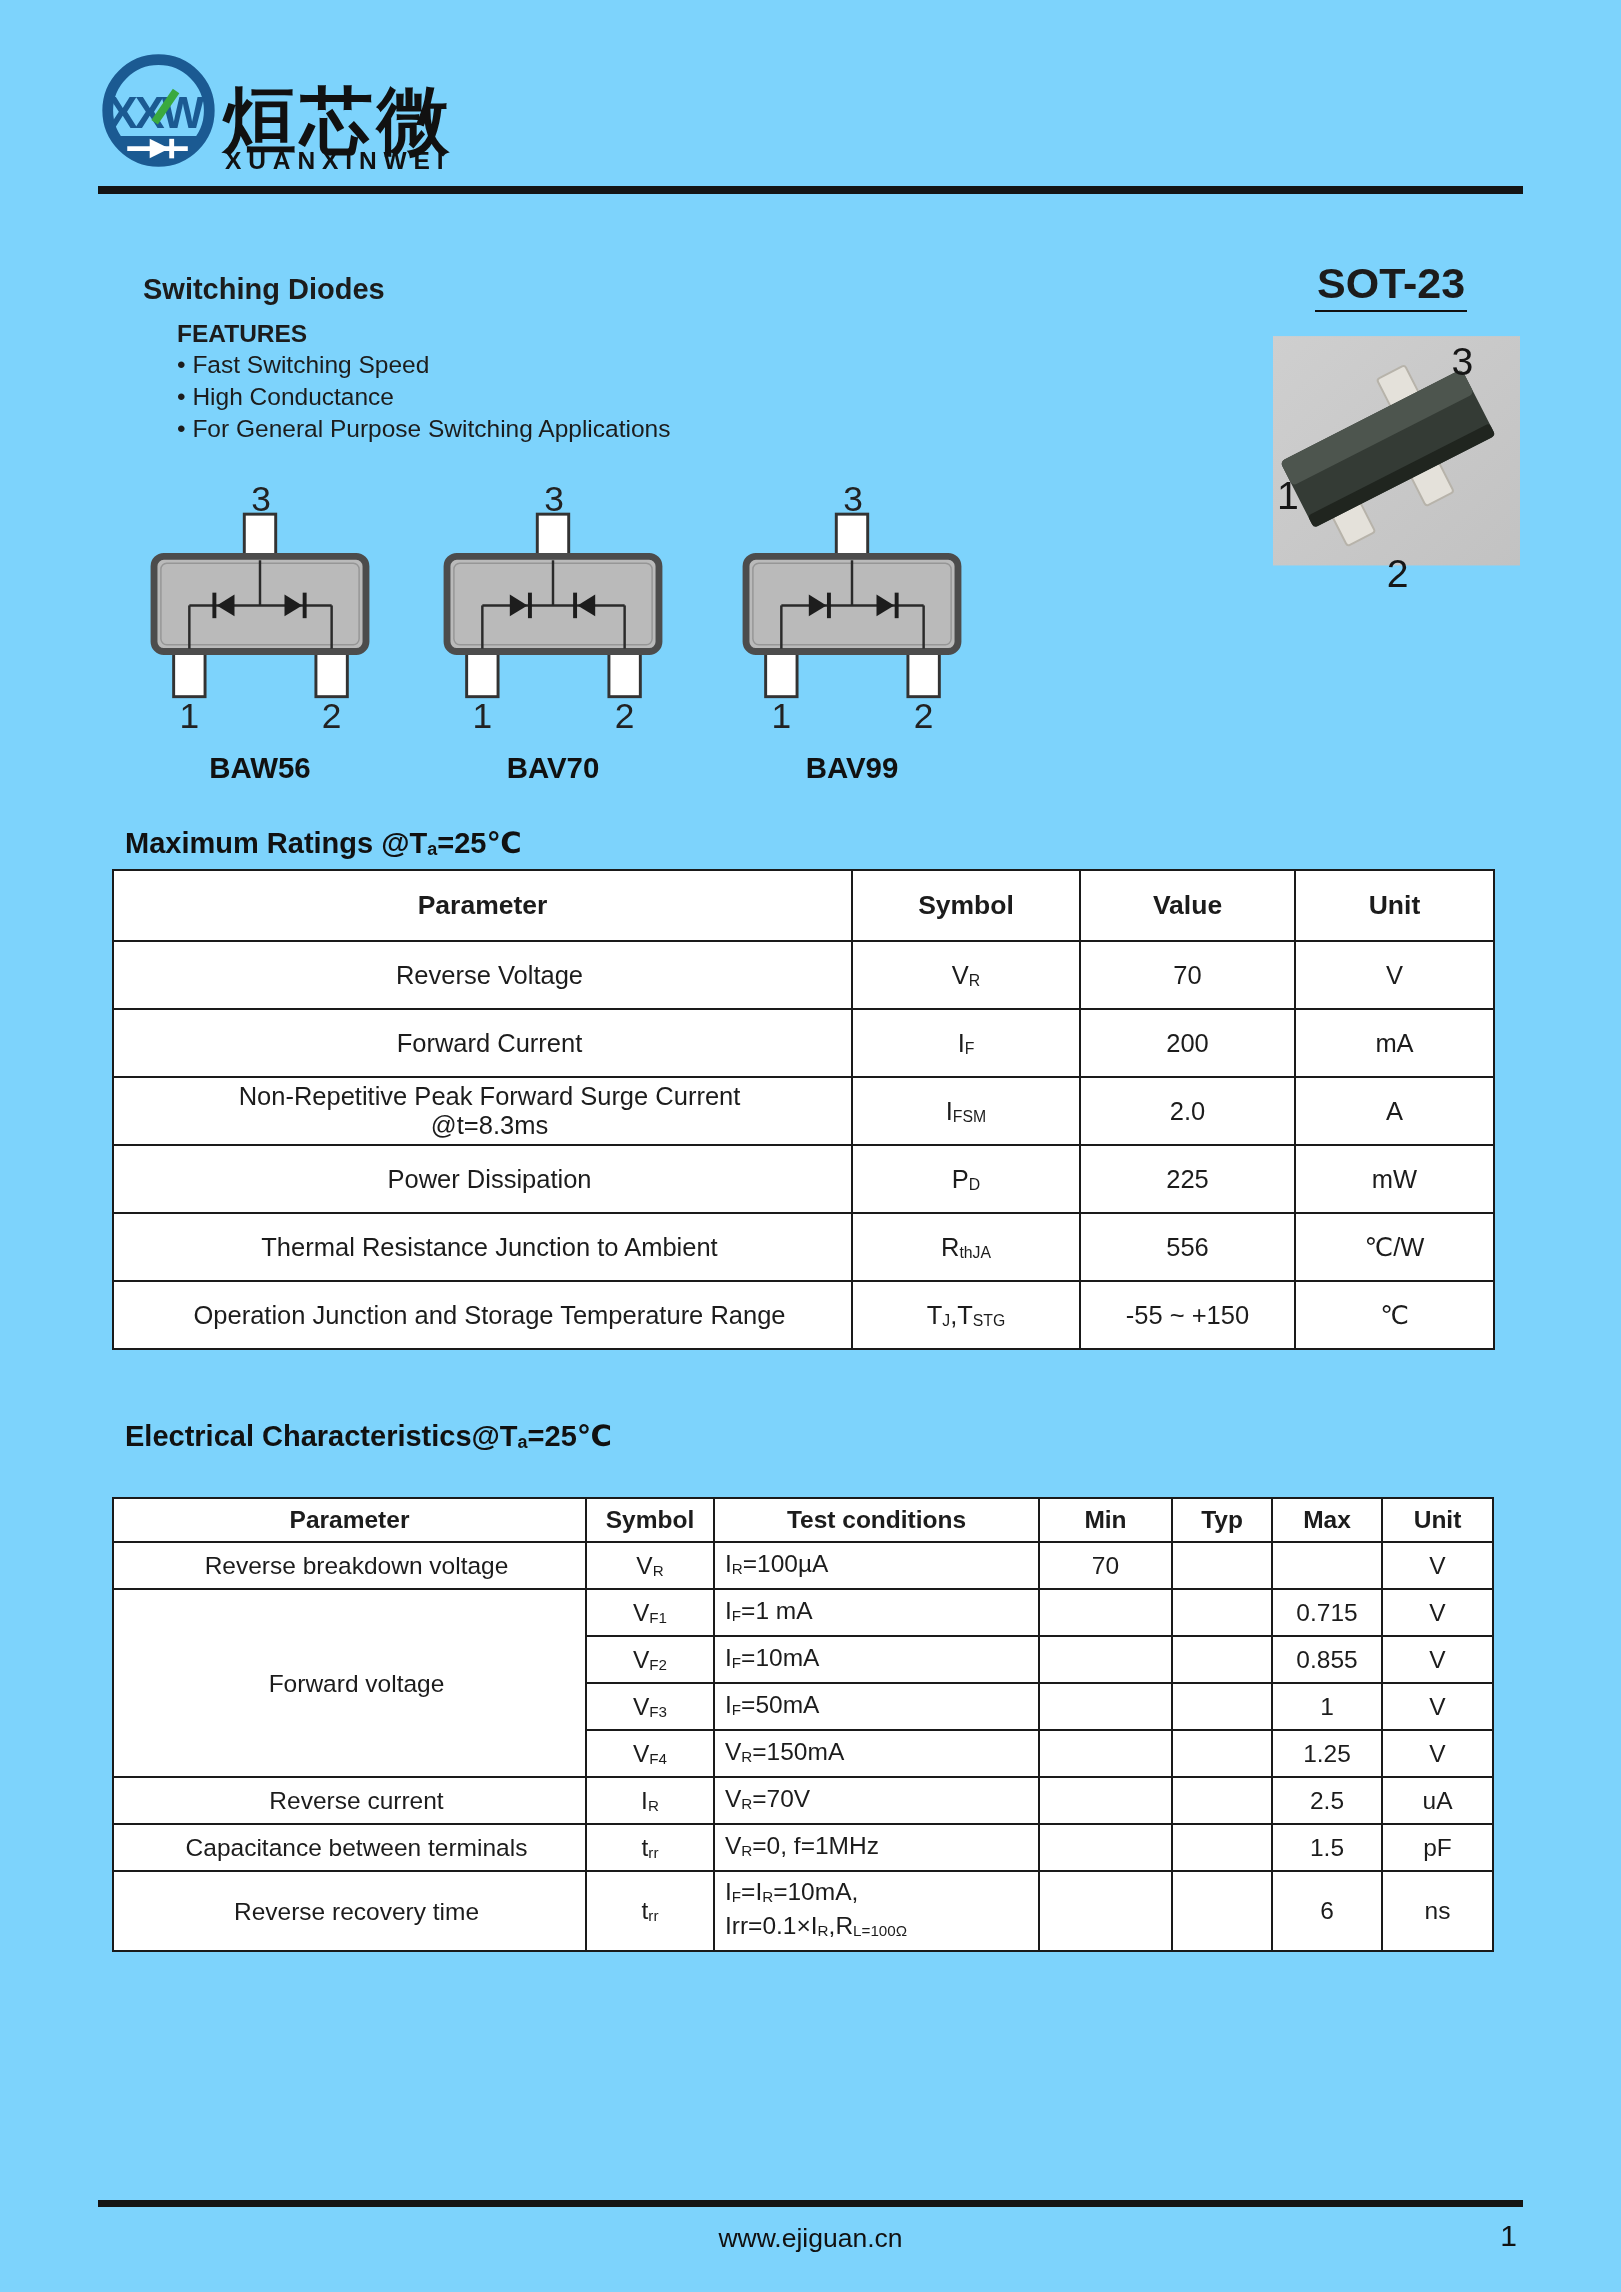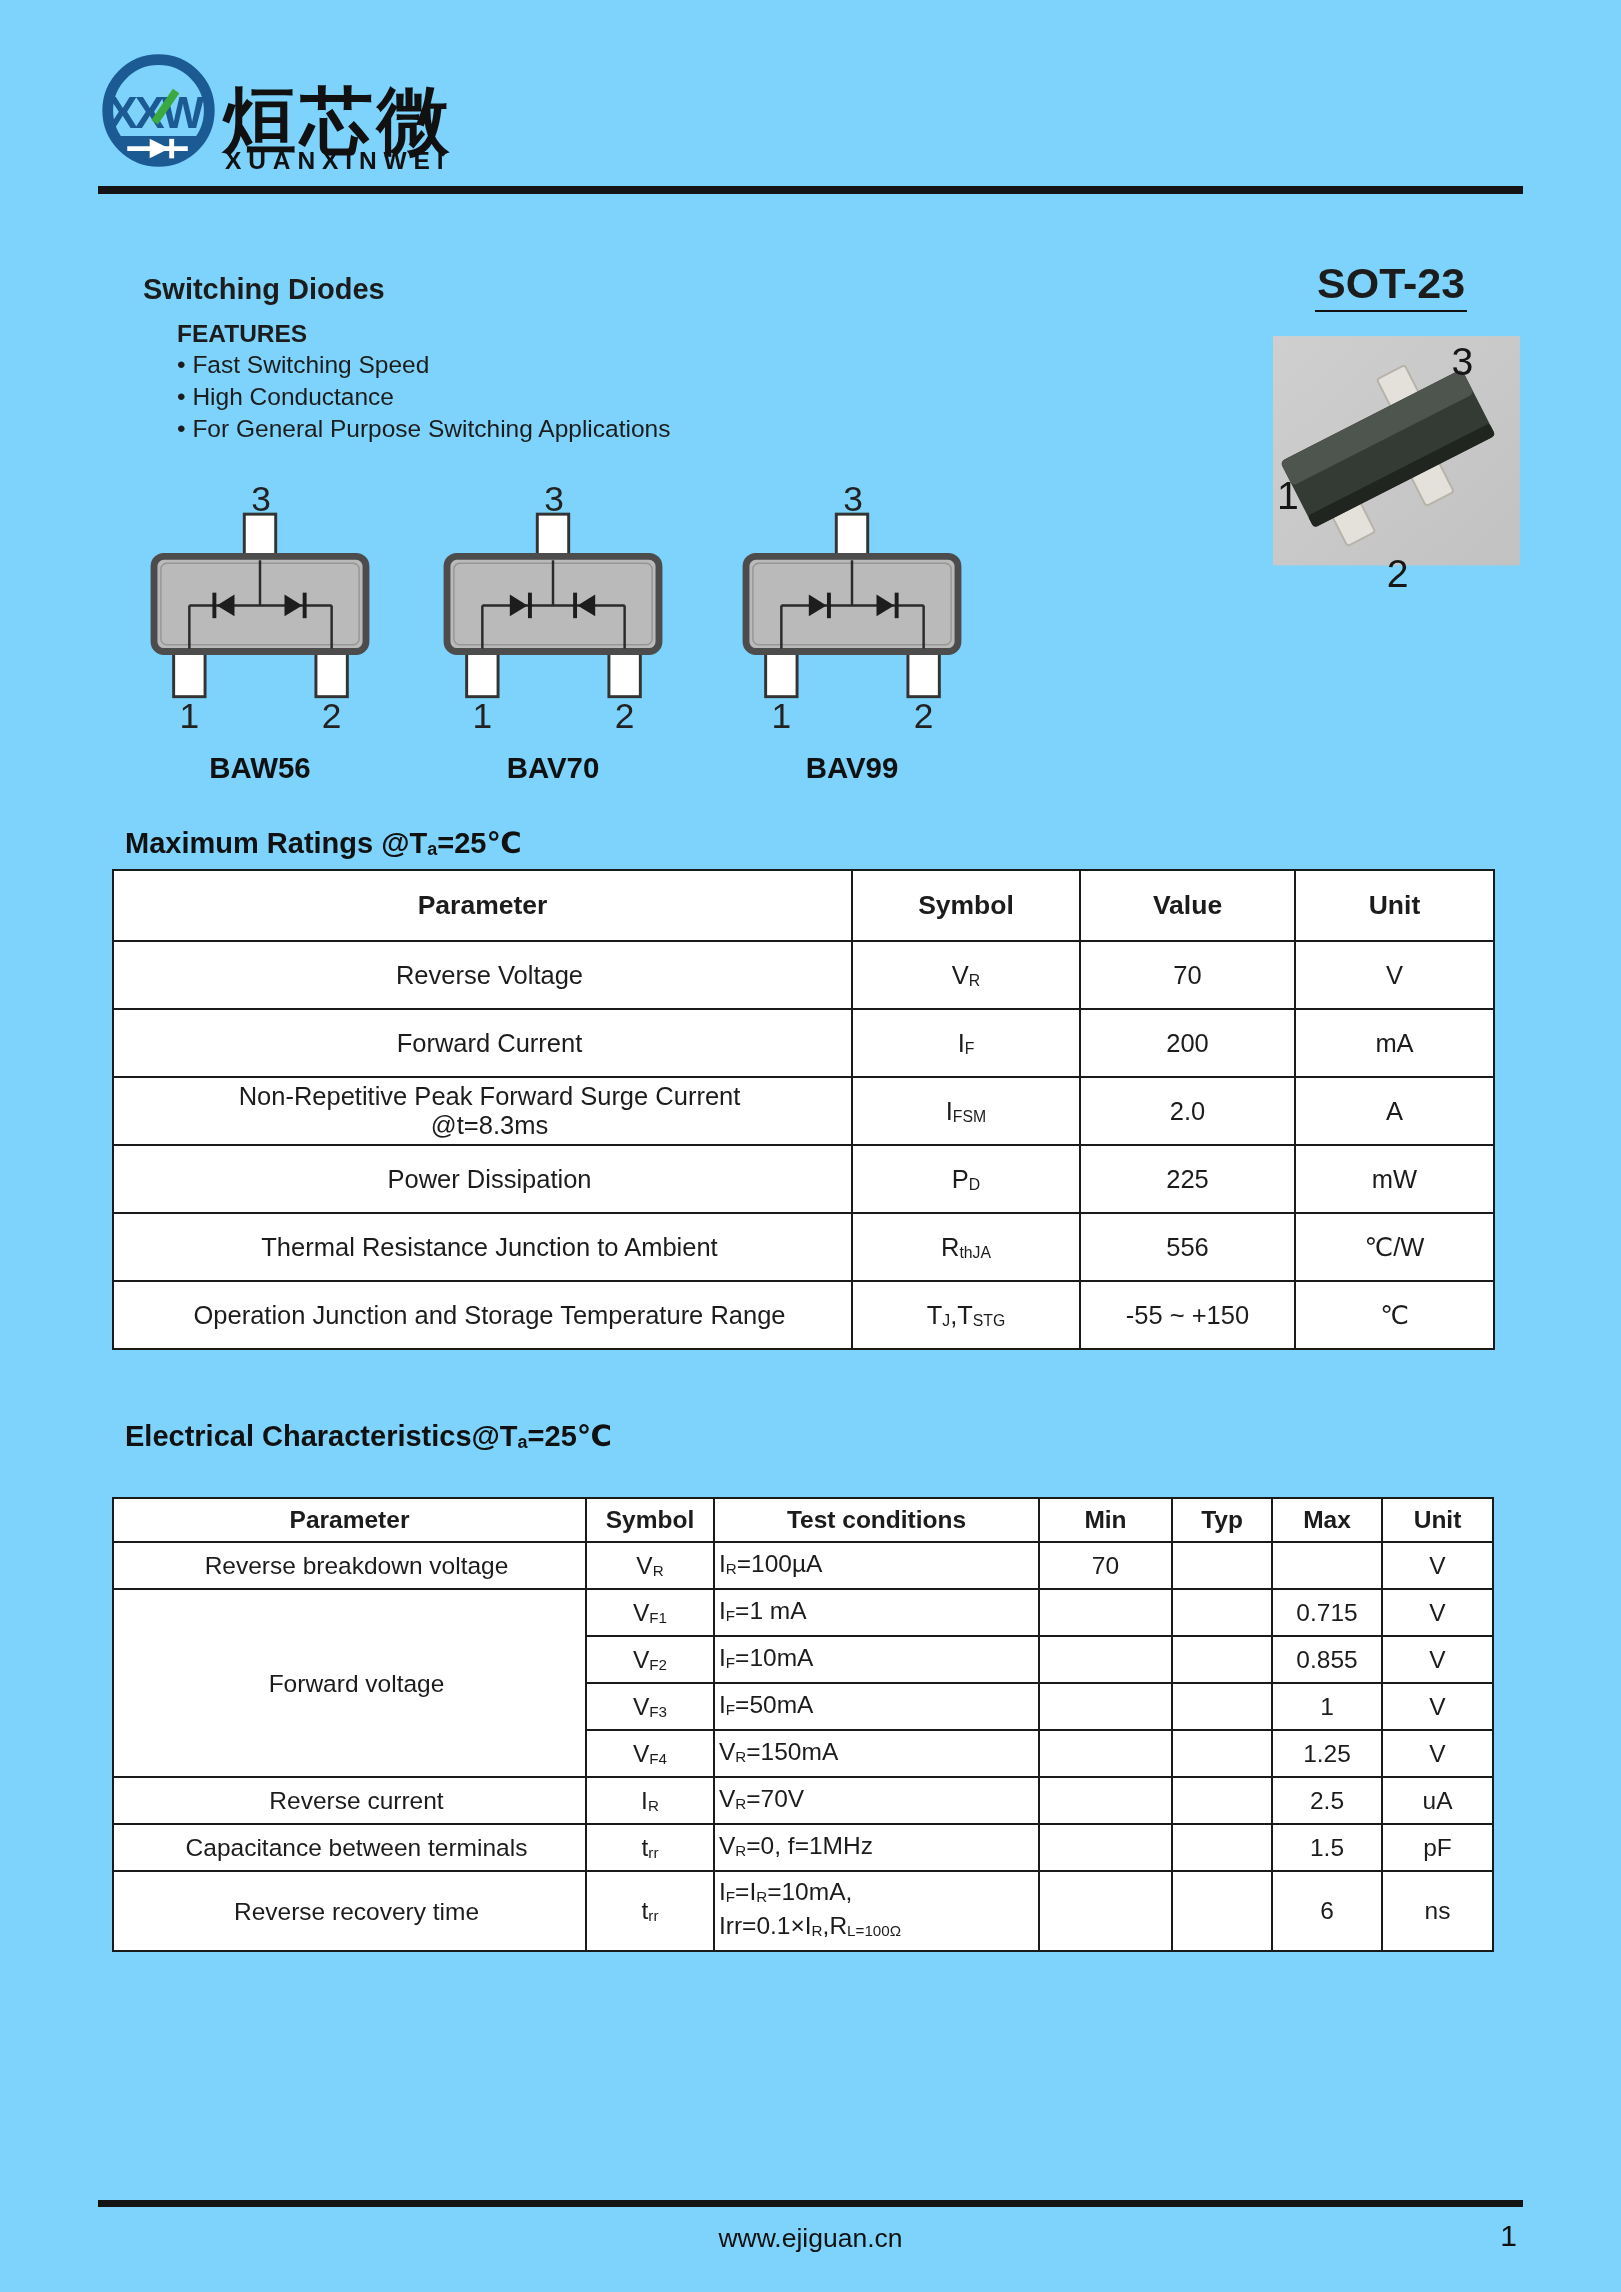--- a/index.html
+++ b/index.html
@@ -39,21 +39,21 @@
   .max-table th{font-size:26.5px;font-weight:bold;}
   .max-table td{font-size:25.5px;}
   .elec-table th{font-size:24.5px;font-weight:bold;}
   .elec-table td{font-size:24.5px;}
   .max-table thead tr{height:71px;}
   .max-table tbody tr{height:68px;}
   .elec-table thead tr{height:44px;}
   .elec-table tbody tr{height:47px;}
   .elec-table tbody tr.tall{height:80px;}
   td.param{text-align:center;padding-left:14px;white-space:pre-line;line-height:29px;}
-  td.cond{text-align:left;padding-left:4px;white-space:pre-line;line-height:29px;}
+  td.cond{text-align:left;padding-left:10px;white-space:pre-line;line-height:29px;}
   sub{font-size:0.62em;vertical-align:-0.12em;letter-spacing:0;}
 
   
   .schematic{position:absolute;top:470px;width:220px;height:314px;}
   .sch-1{left:150px;} .sch-2{left:443px;} .sch-3{left:742px;}
   .pin-label{font-size:36px;fill:#222;font-family:"Liberation Sans","DejaVu Sans",sans-serif;}
   .part-name{font-size:30px;font-weight:bold;fill:#111;font-family:"Liberation Sans","DejaVu Sans",sans-serif;}
 
   
   .sot-photo{left:1273px;top:336px;width:247px;height:257px;}

